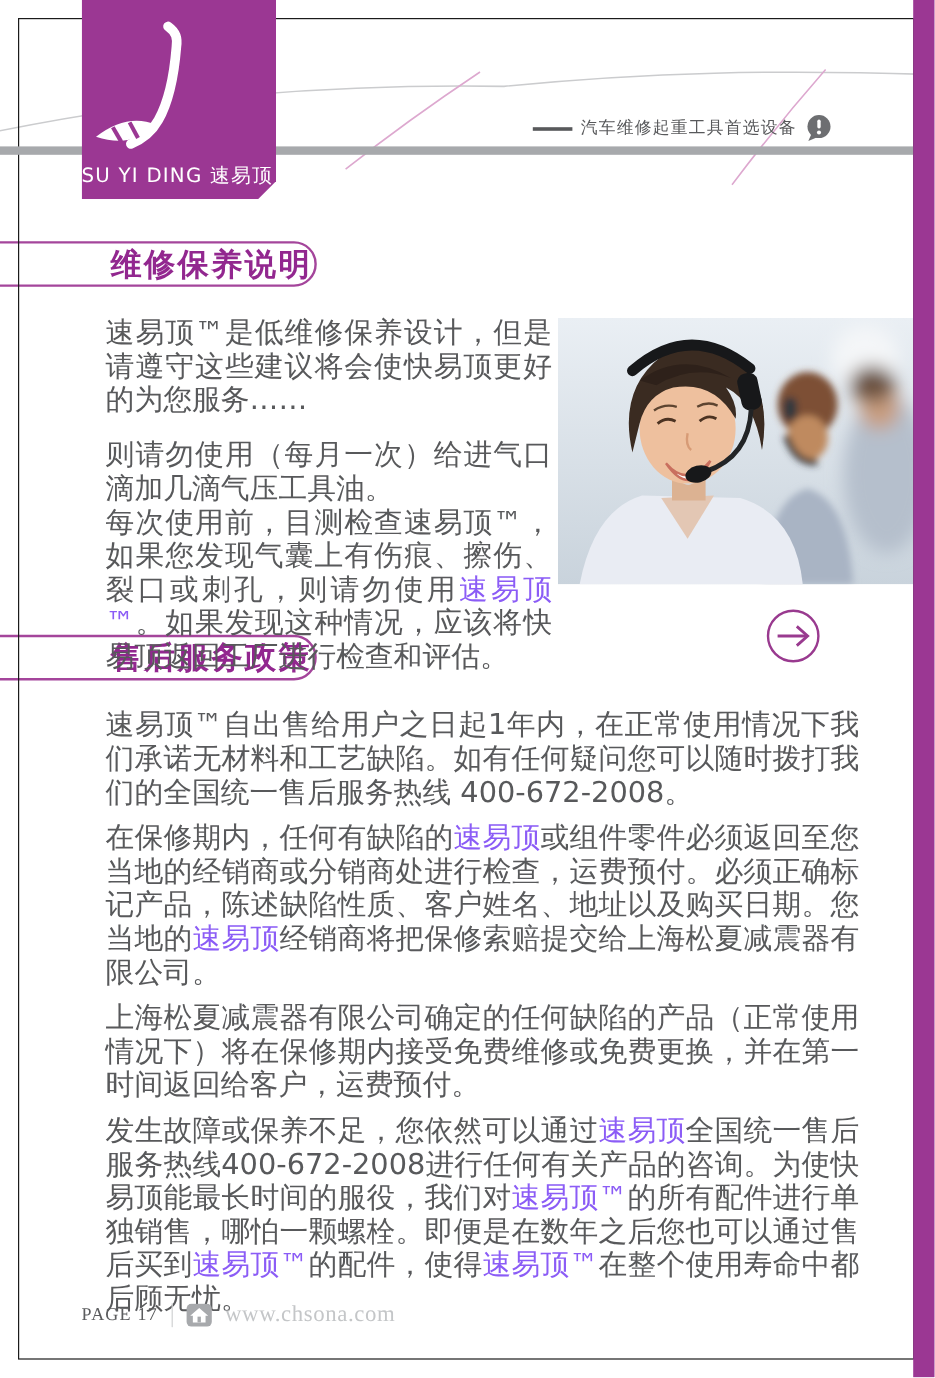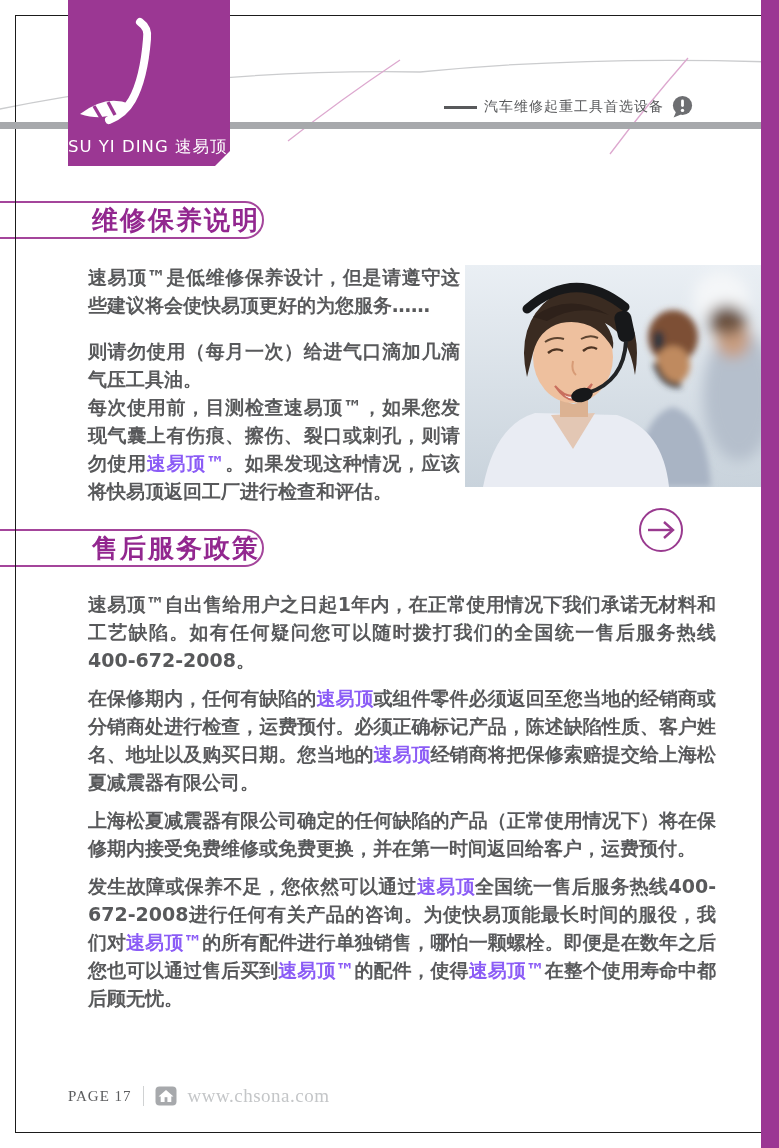--- a/index.html
+++ b/index.html
@@ -23,21 +23,21 @@
   .tagline{position:absolute;top:95px;right:85px;display:flex;align-items:center;gap:7px;z-index:6;}
   .tagline-dash{display:inline-block;width:33px;height:3px;background:#58595b;}
   .tagline-text{font-size:14px;color:#58595b;letter-spacing:1px;white-space:nowrap;}
   
   .pill{position:absolute;left:-22px;height:38px;width:286px;border:2px solid #a4459b;border-radius:21px;
         background:#fff;display:flex;align-items:center;z-index:3;box-sizing:border-box;}
   .pill span{padding-left:112px;font-size:26px;font-weight:bold;color:#92278f;letter-spacing:2px;white-space:nowrap;}
   .pill-1{top:201px;}
   .pill-2{top:529px;}
   
-  .body-block{position:absolute;color:#58595b;font-size:19px;line-height:28px;text-align:justify;z-index:6;font-weight:bold;}
+  .body-block{position:absolute;color:#58595b;font-size:24px;line-height:28px;text-align:justify;z-index:6;}
   .sec1{left:88px;top:263px;width:372px;}
   .sec2{left:88px;top:590px;width:628px;}
   .body-block p{margin:0;}
   .sec1 p.gap-after{margin-bottom:18px;}
   .sec2 p{margin-bottom:10px;}
   .brand-hl{color:#8b5cf6;}
   
   .photo{position:absolute;left:465px;top:265px;width:296px;height:222px;z-index:6;overflow:hidden;}
   
   .arrow-circle{position:absolute;left:639px;top:508px;width:44px;height:44px;border:2px solid #993a8f;

